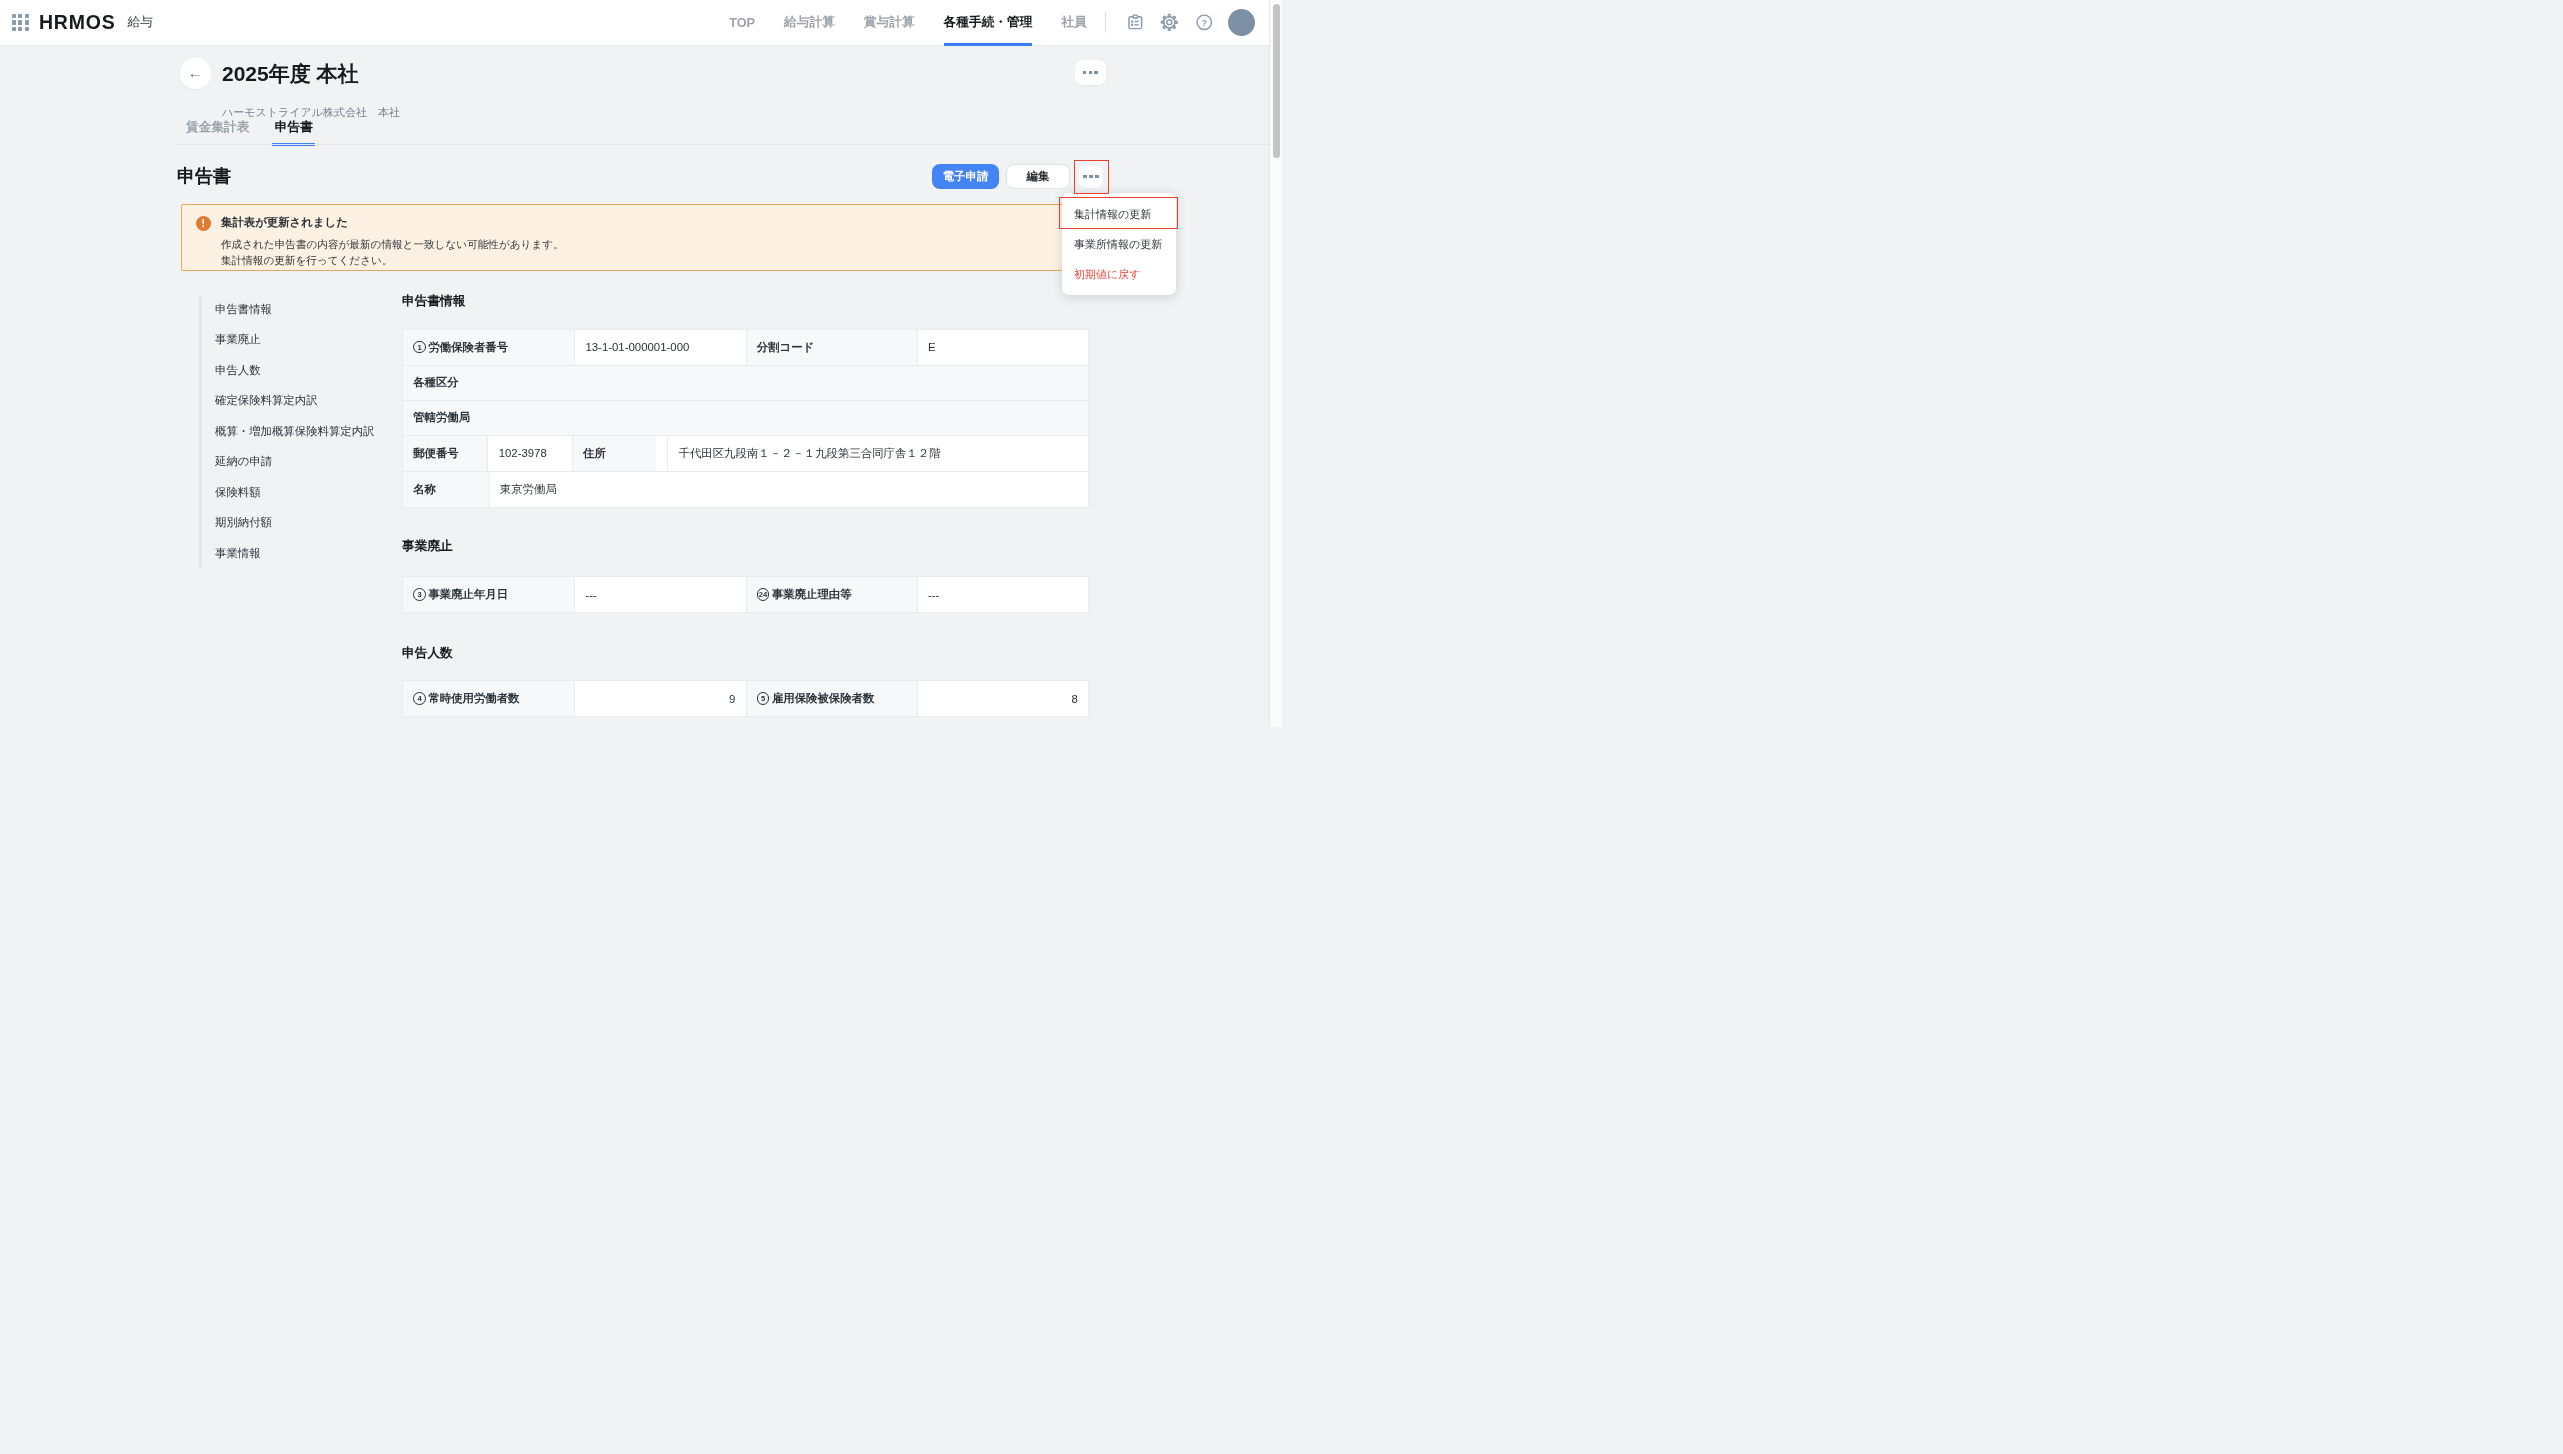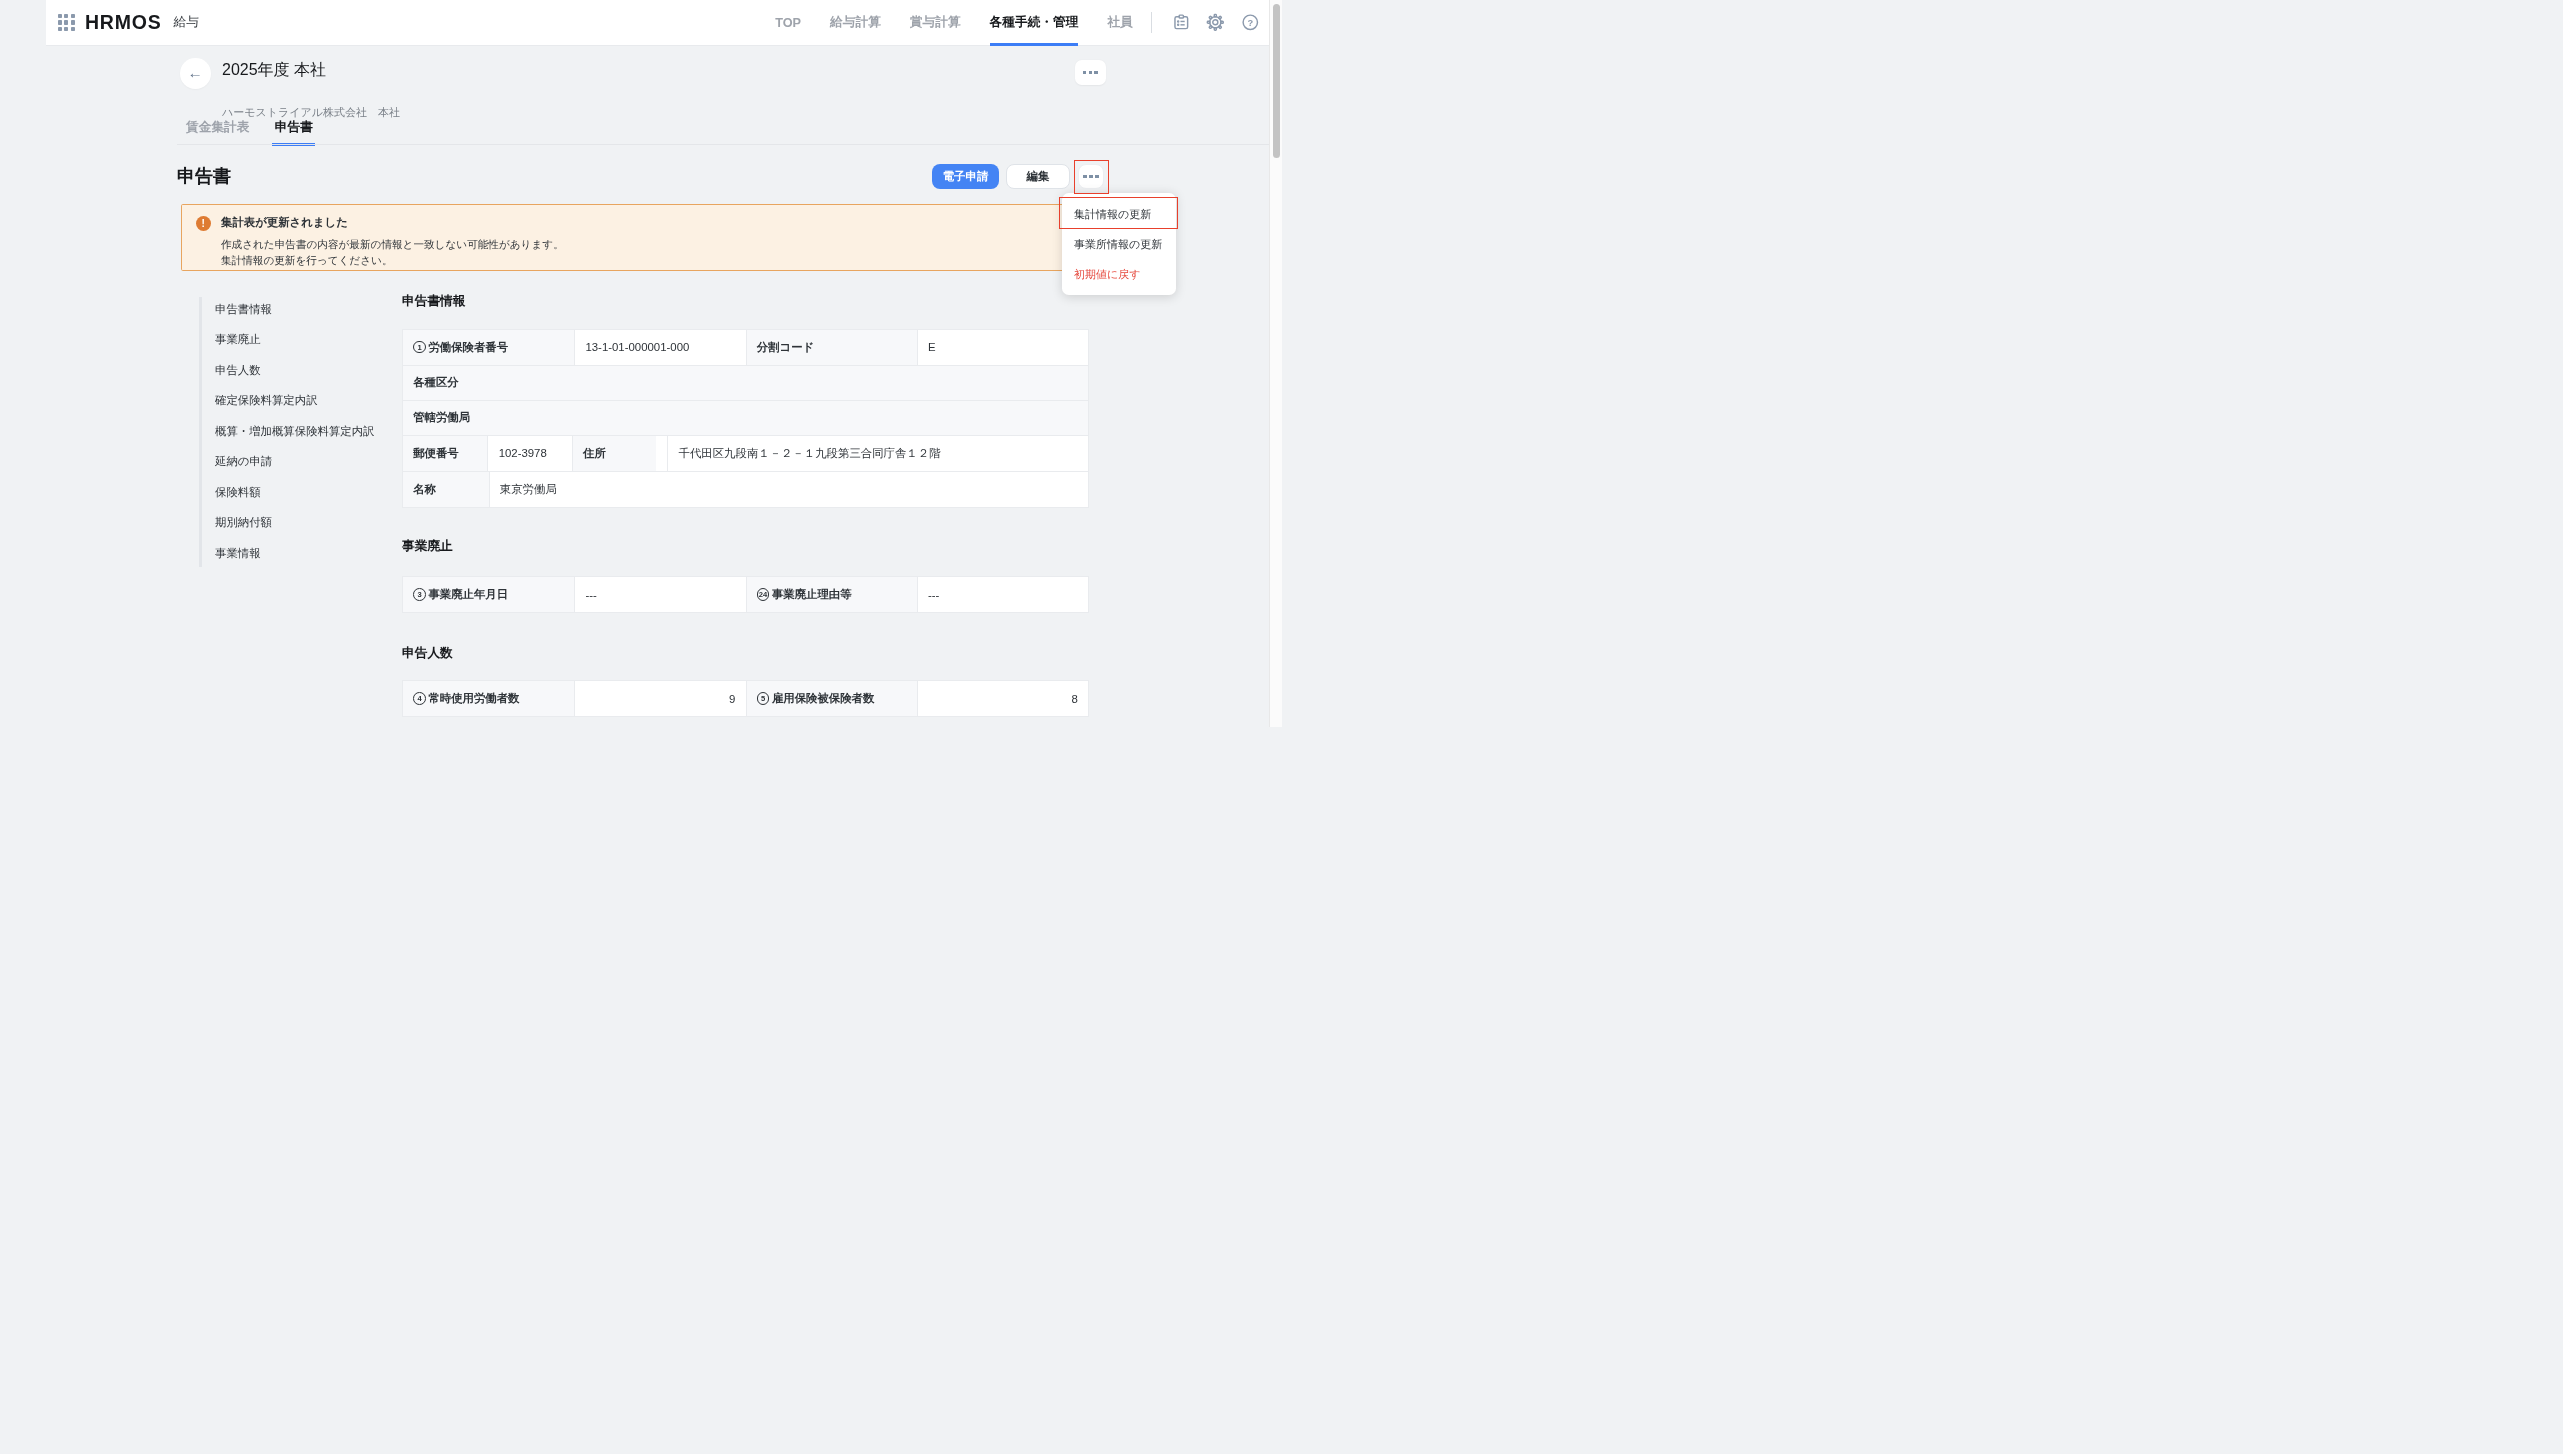--- a/index.html
+++ b/index.html
@@ -2,21 +2,21 @@
 <html style="font-size:13.6px"><head>
 <meta charset="utf-8">
 <style>
   * { margin:0; padding:0; box-sizing:border-box; }
   html,body { width:1282px; height:727px; overflow:hidden; }
   body { font-family:"Liberation Sans","DejaVu Sans",sans-serif; background:#F0F2F4; color:#2E3338; }
   .page { position:relative; width:1282px; height:727px; overflow:hidden; }
 
   
   .topbar { position:absolute; left:0; top:0; width:100%; height:46px; background:#fff;
-            border-bottom:0.8px solid #E8EAED; display:flex; align-items:center; padding:0 27px 0 12px; z-index:10;margin-left:46px; }
+            border-bottom:0.8px solid #E8EAED; display:flex; align-items:center; padding:0 27px 0 12px; z-index:10; }
   .grid-icon { display:grid; grid-template-columns:repeat(3,4.2px); grid-gap:2.1px; margin-right:10.2px; }
   .grid-icon i { width:4.2px; height:4.2px; background:#8B99AC; border-radius:0.8px; }
   .brand { font-size:19.5px; font-weight:bold; letter-spacing:0.8px; color:#17191C; }
   .product { font-size:12.7px; margin-left:12px; color:#2E3338; }
   .nav { display:flex; align-items:center; height:46px; margin-left:auto; gap:29px; }
   .nav-item { position:relative; height:46px; display:flex; align-items:center; font-size:12.7px;
               font-weight:bold; color:#9EA3AB; cursor:pointer; white-space:nowrap; }
   .nav-item.active { color:#17191C; }
   .nav-item.active::after { content:""; position:absolute; left:0; right:0; bottom:0; height:2.5px; background:#3C7DF6; }
   .top-divider { width:0.8px; height:20.3px; background:#D9DDE2; margin:0 18.6px; }
@@ -26,21 +26,21 @@
 
   
   .scrollbar { position:absolute; right:0; top:0; width:12.7px; height:727px; background:#FBFBFB;
                border-left:0.8px solid #E8E8E8; z-index:50; }
   .scroll-thumb { position:absolute; left:2.5px; top:4.2px; width:7.6px; height:154px; background:#C3C3C3; border-radius:4.2px; }
 
   
   .back-btn { position:absolute; left:180px; top:58px; width:30.5px; height:30.5px; border-radius:50%;
               background:#fff; display:flex; align-items:center; justify-content:center; cursor:pointer;
               color:#5F7189; font-size:15.3px; box-shadow:0 0.8px 1.7px rgba(0,0,0,0.04); }
-  .page-title { position:absolute; left:222px; top:60px; font-size:16px; font-weight:normal; color:#17191C; }
+  .page-title { position:absolute; left:222px; top:60px; font-size:21px; font-weight:bold; color:#17191C; }
   .page-subtitle { position:absolute; left:222px; top:89px; font-size:11px; color:#7A8088;margin-top:16px; }
   .header-more { position:absolute; left:1075px; top:60px; width:30.5px; height:25.4px; background:#fff;
                  border-radius:6.8px; display:flex; align-items:center; justify-content:center; gap:2.5px;
                  cursor:pointer; box-shadow:0 0.8px 1.7px rgba(0,0,0,0.05); }
   .dots i { width:3.4px; height:3.4px; background:#7E90A5; display:inline-block; }
   .dots { display:flex; gap:2.5px; }
 
   
   .tabs { position:absolute; left:186px; top:119px; display:flex; gap:25.4px; }
   .tab { position:relative; padding-bottom:10.2px; font-size:12.7px; font-weight:bold; color:#9EA3AB; cursor:pointer; }

